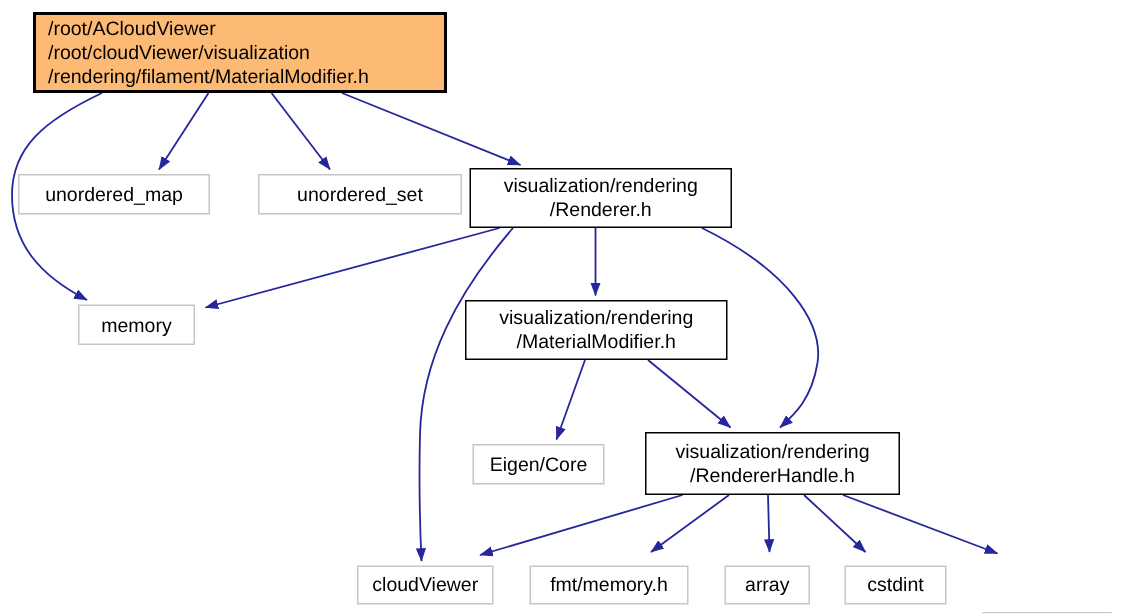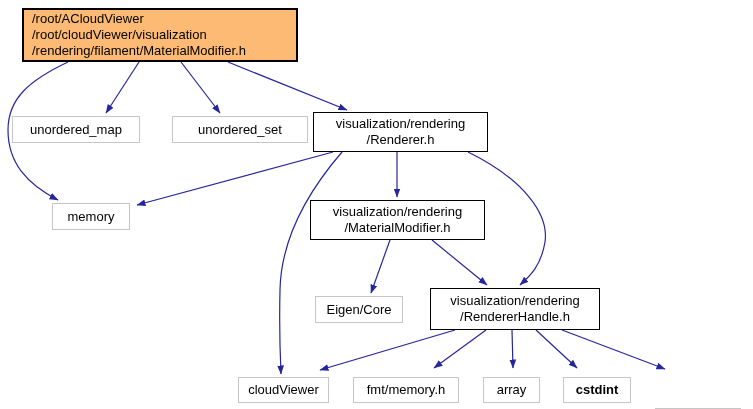--- a/index.html
+++ b/index.html
@@ -121,21 +121,21 @@
   </div>
 
   <div class="node external" style="left:353px; top:377px; width:106px; height:26px;">
     <span>fmt/memory.h</span>
   </div>
 
   <div class="node external" style="left:483px; top:377px; width:57px; height:26px;">
     <span>array</span>
   </div>
 
-  <div class="node external" style="left:563px; top:377px; width:68px; height:26px;font-weight:bold;">
+  <div class="node external" style="left:563px; top:377px; width:68px; height:26px;">
     <span>cstdint</span>
   </div>
 
   <div class="node external" style="left:655px; top:377px; width:86px; height:26px;margin-top:31px;">
     <span>type_traits</span>
   </div>
 
 </div>
 
 </body></html>

